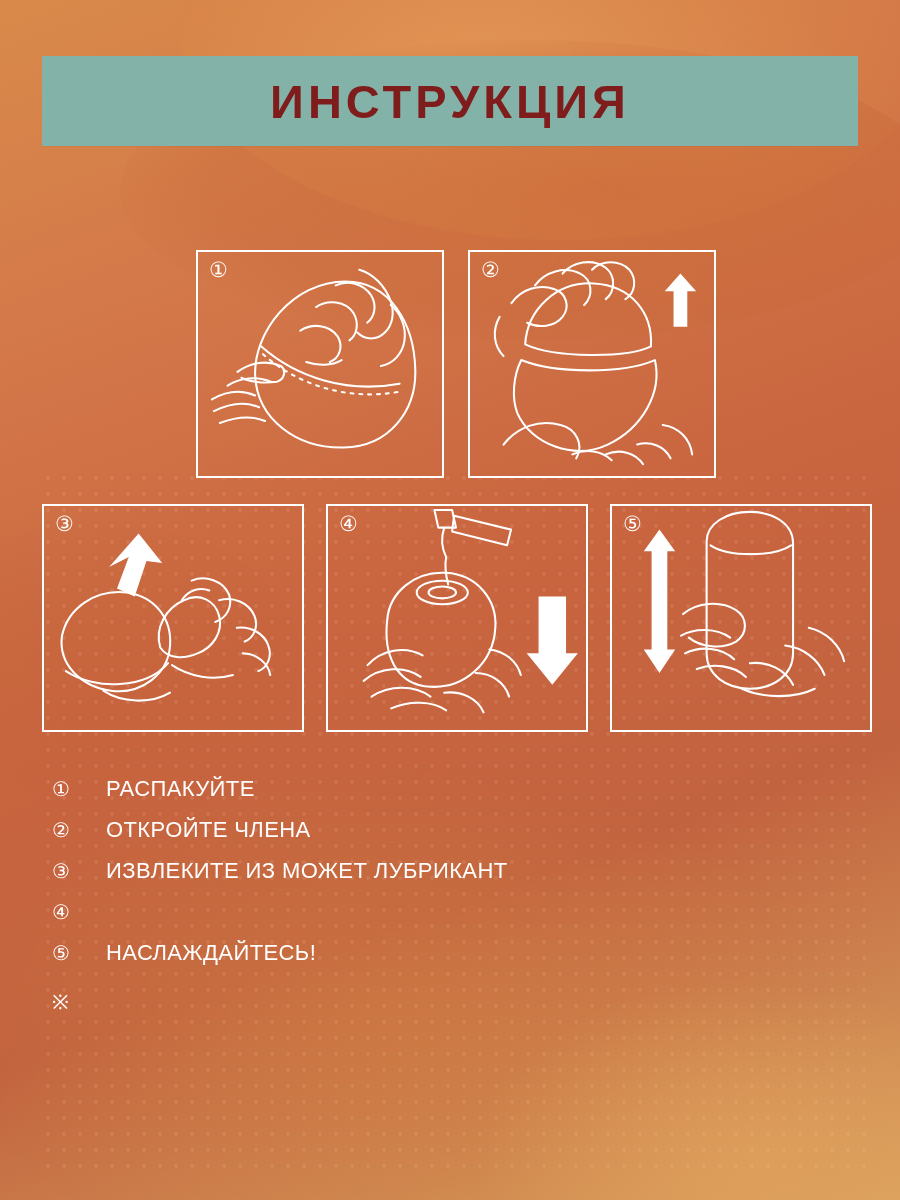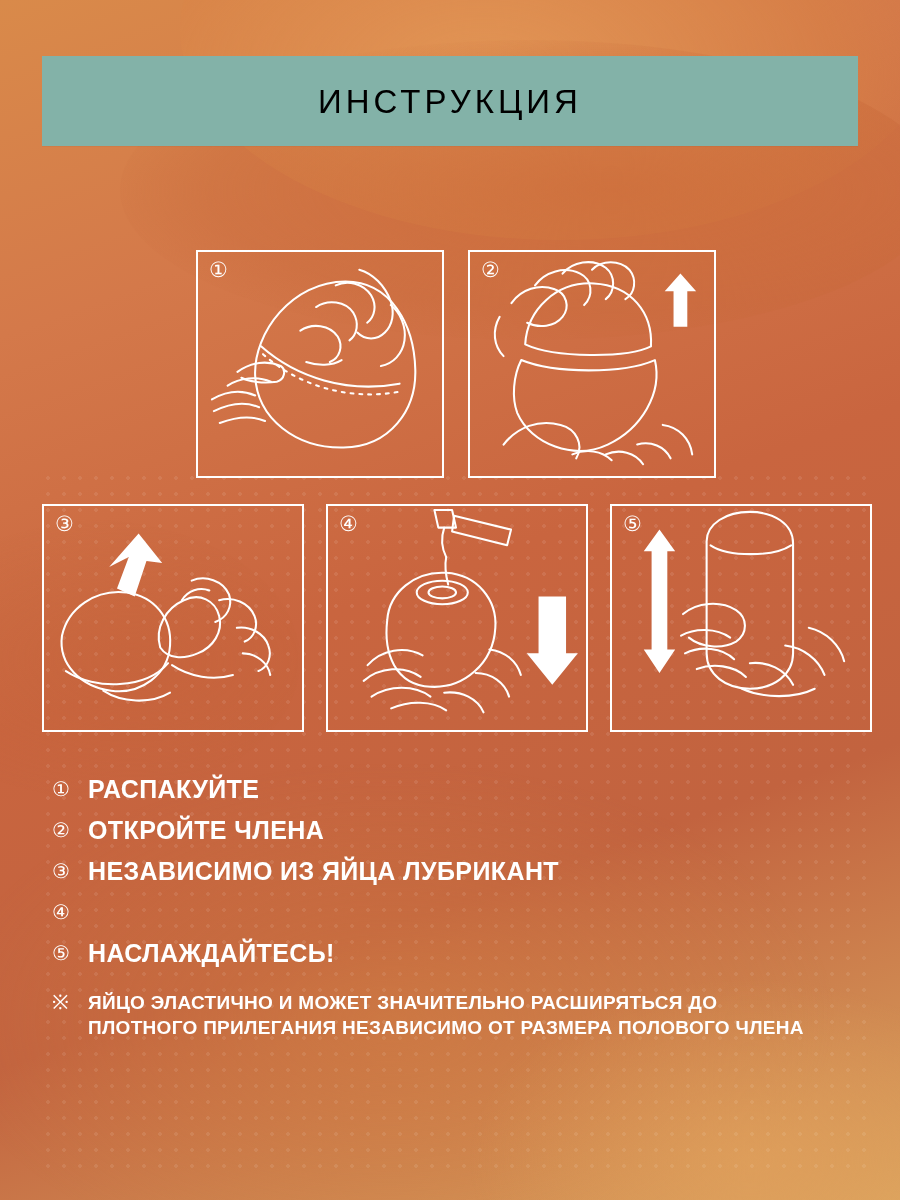--- a/index.html
+++ b/index.html
@@ -67,23 +67,23 @@
     top: 56px;
     width: 816px;
     height: 90px;
     background: #83b2a8;
     display: flex;
     align-items: center;
     justify-content: center;
     box-shadow: 0 1px 0 rgba(0,0,0,0.03);
   }
   .banner-title {
-    color: #000000;
-    font-size: 33px;
-    font-weight: normal;
+    color: #7f1d1d;
+    font-size: 47px;
+    font-weight: bold;
     letter-spacing: 4px;
     line-height: 1;
     white-space: nowrap;
   }
   
   .panels-row {
     position: absolute;
     display: flex;
   }
   .row-top {
@@ -126,24 +126,25 @@
     margin-bottom: 19px;
     color: #ffffff;
   }
   .step-mark {
     width: 36px;
     flex: 0 0 36px;
     font-size: 20px;
     line-height: 22px;
   }
   .step-text {
-    font-size: 25px;
-    font-weight: bold;
+    font-size: 22px;
+    font-weight: normal;
     line-height: 22px;
     letter-spacing: 0.4px;
+    margin-left: 18px;
   }
   .note-line {
     display: flex;
     align-items: flex-start;
     margin-top: 26px;
     color: #ffffff;
   }
   .note-mark {
     width: 36px;
     flex: 0 0 36px;
@@ -303,31 +304,30 @@
       <span class="step-text">РАСПАКУЙТЕ</span>
     </div>
 
     <div class="step-line">
       <span class="step-mark">②</span>
       <span class="step-text">ОТКРОЙТЕ ЧЛЕНА</span>
     </div>
 
     <div class="step-line">
       <span class="step-mark">③</span>
-      <span class="step-text"> НЕЗАВИСИМО ИЗ ЯЙЦА ЛУБРИКАНТ</span>
+      <span class="step-text"> ИЗВЛЕКИТЕ ИЗ МОЖЕТ ЛУБРИКАНТ</span>
     </div>
 
     <div class="step-line">
       <span class="step-mark">④</span>
     </div>
 
     <div class="step-line">
       <span class="step-mark">⑤</span>
       <span class="step-text">НАСЛАЖДАЙТЕСЬ!</span>
     </div>
 
     <div class="note-line">
       <span class="note-mark">※</span>
-      <span class="note-text">ЯЙЦО ЭЛАСТИЧНО И МОЖЕТ ЗНАЧИТЕЛЬНО РАСШИРЯТЬСЯ ДО ПЛОТНОГО ПРИЛЕГАНИЯ НЕЗАВИСИМО ОТ РАЗМЕРА ПОЛОВОГО ЧЛЕНА</span>
     </div>
   </div>
 
 </div>
 
 </body></html>

